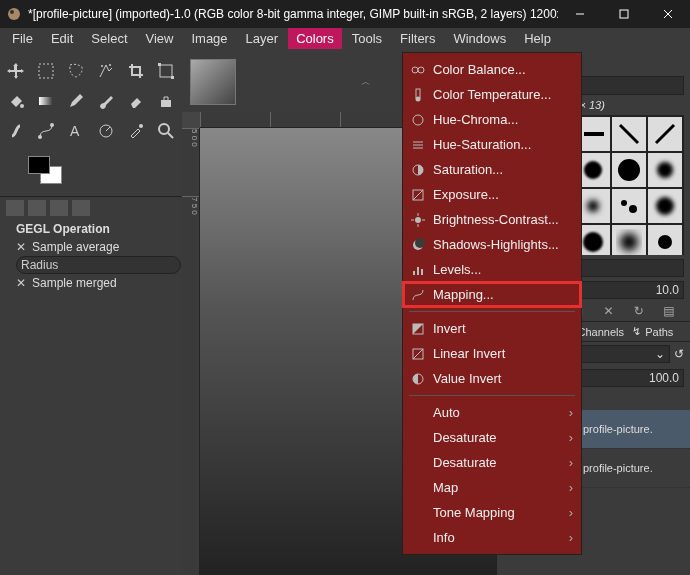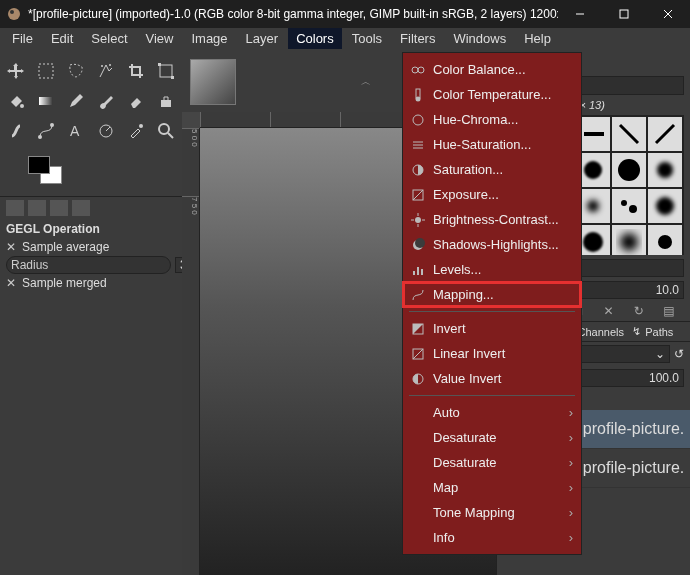--- a/index.html
+++ b/index.html
@@ -4,32 +4,32 @@
 <style>
   * { box-sizing: border-box; margin: 0; padding: 0; font-family: "Segoe UI", sans-serif; }
   body { background: #454545; color: #ddd; width: 690px; height: 575px; overflow: hidden; font-size: 12px; }
   .titlebar { background: #1f1f1f; height: 28px; display: flex; align-items: center; padding-left: 6px; color: #fff; }
   .titlebar .icon { width: 16px; height: 16px; margin-right: 6px; }
   .titlebar .title { flex: 1; font-size: 12px; white-space: nowrap; overflow: hidden; }
   .winbtns { display: flex; }
   .winbtn { width: 44px; height: 28px; display: flex; align-items: center; justify-content: center; color: #fff; }
   .menubar { background: #3b3b3b; height: 24px; display: flex; align-items: flex-start; padding: 0 4px; gap: 2px; }
   .menuitem { padding: 3px 8px; font-size: 13px; cursor: default; }
-  .menuitem.open { background: #0f172a; color: #fff; }
+  .menuitem.open { background: #be185d; color: #fff; }
   .workspace { display: flex; height: calc(575px - 28px - 24px); }
   .left { width: 182px; background: #3b3b3b; display: flex; flex-direction: column; }
   .toolbox { padding: 6px 4px; display: grid; grid-template-columns: repeat(6, 26px); gap: 4px 4px; justify-content: center; }
   .tool { width: 26px; height: 26px; display: flex; align-items: center; justify-content: center; color: #ccc; }
   .fgbg { position: relative; width: 40px; height: 36px; margin: 6px 0 4px 28px; }
   .fgbg .sw { position: absolute; width: 22px; height: 18px; border: 1px solid #888; }
   .fgbg .fg { background: #000; top: 0; left: 0; z-index: 2; }
   .fgbg .bg { background: #fff; top: 10px; left: 12px; }
   .dock-tabs { height: 22px; background: #3b3b3b; display: flex; align-items: center; gap: 4px; padding-left: 6px; border-top: 1px solid #222; }
   .dock-tabs .dt { width: 18px; height: 16px; background: #555; }
-  .gegl { padding: 4px 6px; font-size: 12px; }
+  .gegl { padding: 4px 16px; font-size: 12px; }
   .gegl .hdr { font-weight: 600; padding-bottom: 3px; }
   .gegl .row { display: flex; align-items: center; gap: 4px; padding: 1px 0; }
   .gegl .x { width: 12px; color: #ccc; }
   .gegl input[type=text] { flex: 1; background: #333; border: 1px solid #222; color: #ccc; padding: 1px 4px; font-size: 12px; }
   .gegl .spinner { display: flex; align-items: center; background: #333; border: 1px solid #222; }
   .gegl .spinner .num { padding: 0 4px; }
   .gegl .spinner .arr { display:flex; flex-direction:column; font-size:7px; line-height:7px; color:#aaa; padding:0 2px; }
   .center { flex: 1; position: relative; background: #454545; }
   .ruler-h { position: absolute; left: 18px; right: 0; top: 60px; height: 16px; background: #3a3a3a; border-bottom: 1px solid #222; font-size: 8px; color: #aaa; display:flex; }
   .ruler-h span { width: 70px; border-left:1px solid #666; padding-left:2px; }
@@ -65,21 +65,21 @@
   .lyr-tab { flex:1; padding:3px 4px; font-size:11px; display:flex; align-items:center; gap:4px; }
   .lyr-tab.active { background:#4a4a4a; }
   .moderow, .opacrow, .lockrow { display:flex; align-items:center; padding:3px 6px; font-size:12px; gap:4px; }
   .moderow .combo { flex:1; background:#2f2f2f; border:1px solid #222; padding:1px 4px; display:flex; justify-content:space-between; }
   .opacrow .slider { flex:1; background:#2f2f2f; border:1px solid #222; padding:1px 4px; display:flex; justify-content:space-between; }
   .layerlist { flex:1; overflow:auto; }
   .layer { display:flex; align-items:center; gap:6px; padding:4px 6px; border-bottom:1px solid #333; }
   .layer.sel { background:#4a5a6a; }
   .layer .eye { width:18px; color:#ccc; }
   .layer .lthumb { width:30px; height:30px; background:linear-gradient(135deg,#aaa,#333); border:1px solid #777; }
-  .layer .lname { font-size:16px; white-space:nowrap; overflow:hidden; }
+  .layer .lname { font-size:11px; white-space:nowrap; overflow:hidden; }
   svg { display:block; }
 </style>
 </head>
 <body>
 
 <div class="titlebar">
   <span class="icon">
     <svg viewBox="0 0 16 16">
         <circle cx="8" cy="8" r="6" fill="#a9886a"></circle>
         <circle cx="6" cy="6" r="2" fill="#333"></circle>

